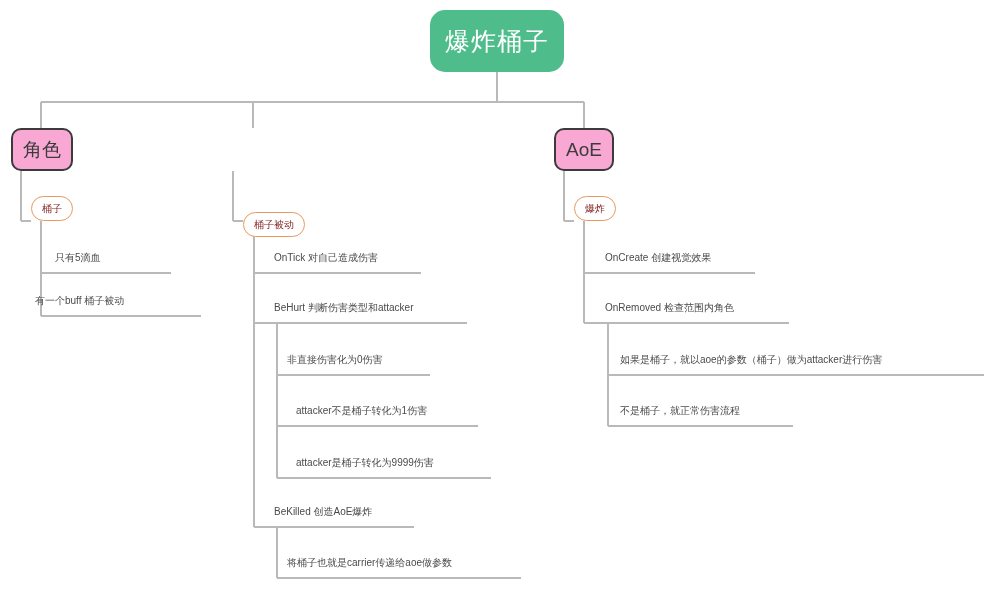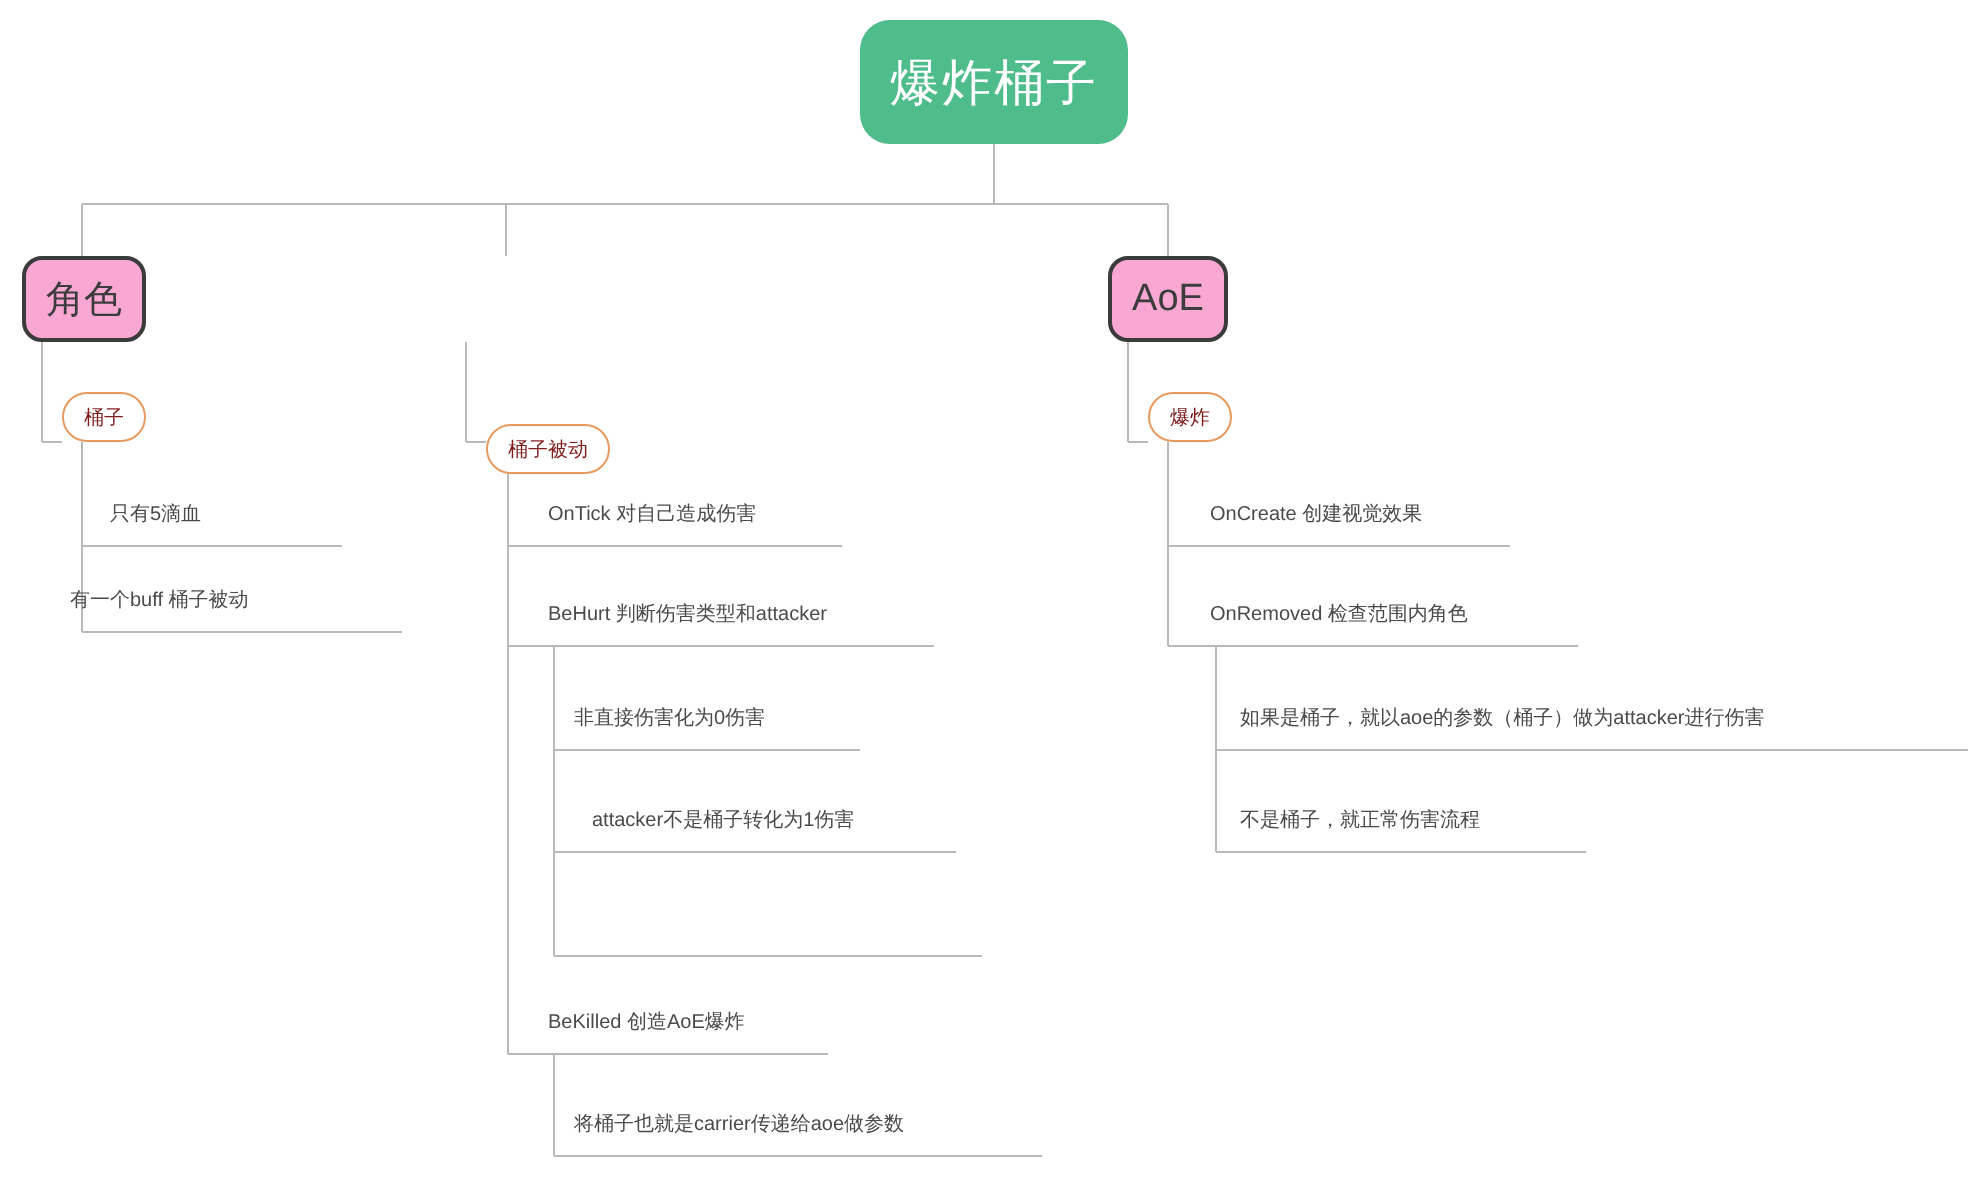--- a/index.html
+++ b/index.html
@@ -146,20 +146,21 @@
   <div class="branch-node n-role">角色</div>
   <div class="pill-node p-role">桶子</div>
   <div class="leaf" style="left:55px;  top:253px;">只有5滴血</div>
   <div class="leaf" style="left:35px;  top:296px;">有一个buff 桶子被动</div>
 
   <div class="pill-node p-buff">桶子被动</div>
   <div class="leaf" style="left:274px; top:253px;">OnTick 对自己造成伤害</div>
   <div class="leaf" style="left:274px; top:303px;">BeHurt 判断伤害类型和attacker</div>
   <div class="leaf" style="left:287px; top:355px;">非直接伤害化为0伤害</div>
   <div class="leaf" style="left:296px; top:406px;">attacker不是桶子转化为1伤害</div>
+  <div class="leaf" style="left:296px; top:458px;">attacker是桶子转化为9999伤害</div>
   <div class="leaf" style="left:274px; top:507px;">BeKilled 创造AoE爆炸</div>
   <div class="leaf" style="left:287px; top:558px;">将桶子也就是carrier传递给aoe做参数</div>
 
   <div class="branch-node n-aoe">AoE</div>
   <div class="pill-node p-aoe">爆炸</div>
   <div class="leaf" style="left:605px; top:253px;">OnCreate 创建视觉效果</div>
   <div class="leaf" style="left:605px; top:303px;">OnRemoved 检查范围内角色</div>
   <div class="leaf" style="left:620px; top:355px;">如果是桶子，就以aoe的参数（桶子）做为attacker进行伤害</div>
   <div class="leaf" style="left:620px; top:406px;">不是桶子，就正常伤害流程</div>
 

